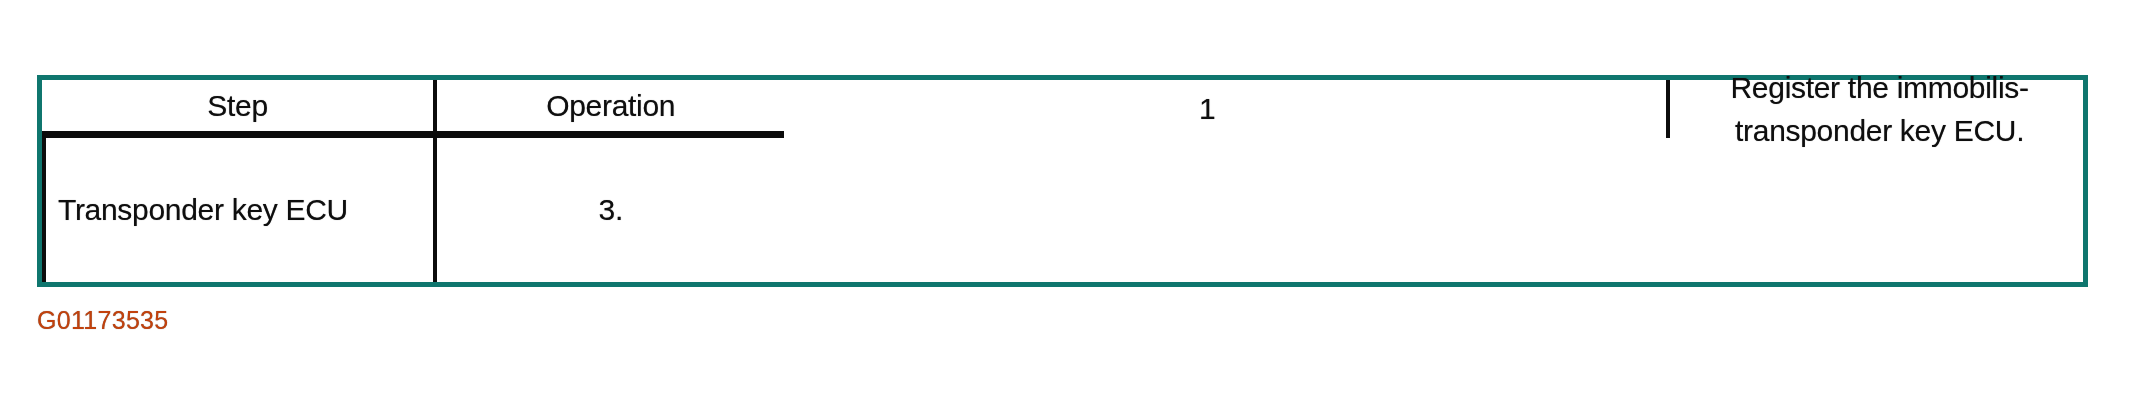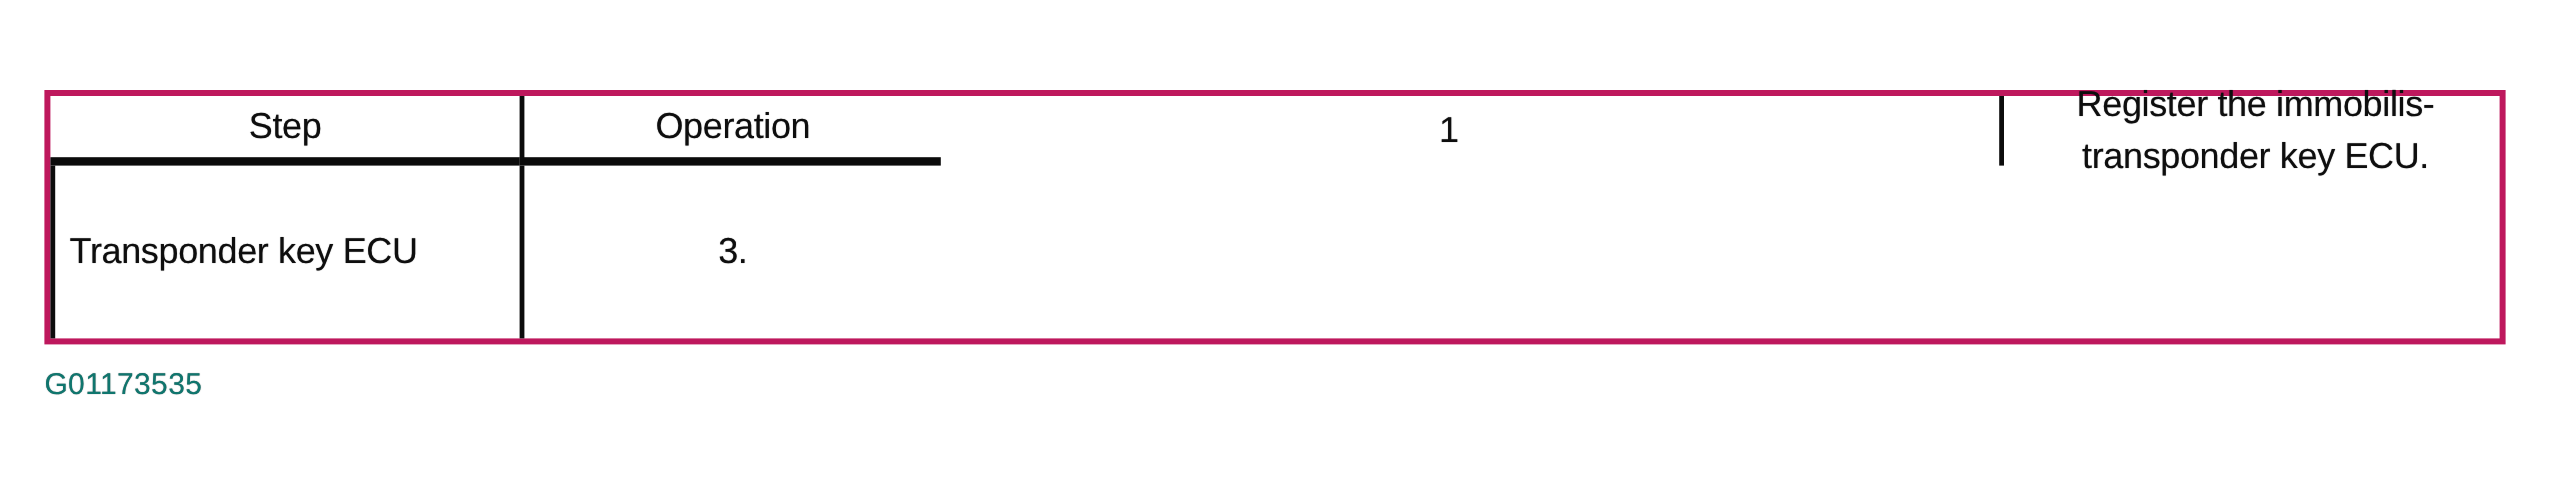--- a/index.html
+++ b/index.html
@@ -22,21 +22,21 @@
     text-shadow: 0 0 0.8px rgba(0,0,0,0.55);
     letter-spacing: -0.3px;
   }
 
   .steps-table {
     position: absolute;
     left: 37px;
     top: 75px;
     width: 2051px;
     height: 212px;
-    border: 5px solid #be185d;
+    border: 5px solid #0f766e;
     display: grid;
     grid-template-columns: 393fr 353fr 850fr 455fr;
     grid-template-rows: 58px 1fr;
     background: #ffffff;
   }
 
   .th {
     display: flex;
     align-items: center;
     justify-content: center;
@@ -72,21 +72,21 @@
   .td.target {
     padding-left: 12px;
   }
 
   .figure-code {
     position: absolute;
     left: 37px;
     top: 306px;
     font-size: 25px;
     letter-spacing: 0.3px;
-    color: #0f766e;
+    color: #c2410c;
   }
 </style>
 </head>
 <body>
 
 <div class="page">
 
   <div class="steps-table">
 
     <div class="th">Step</div>

